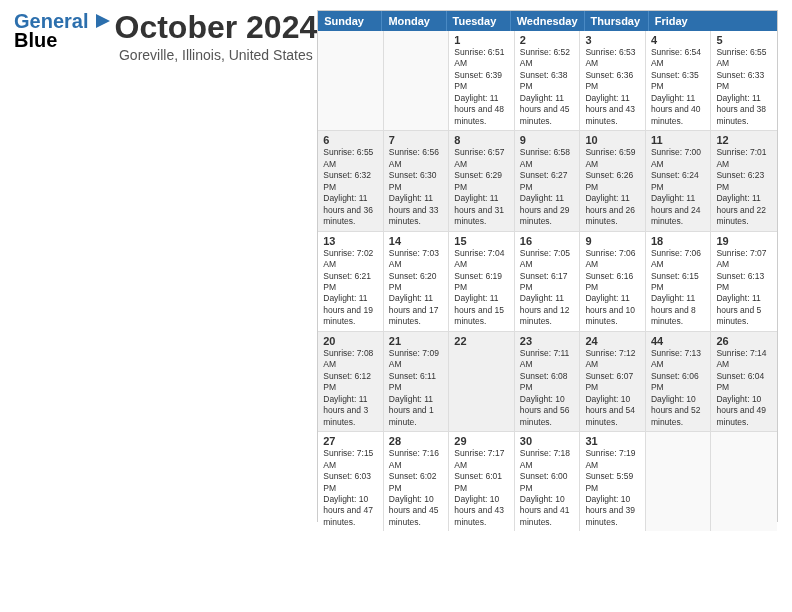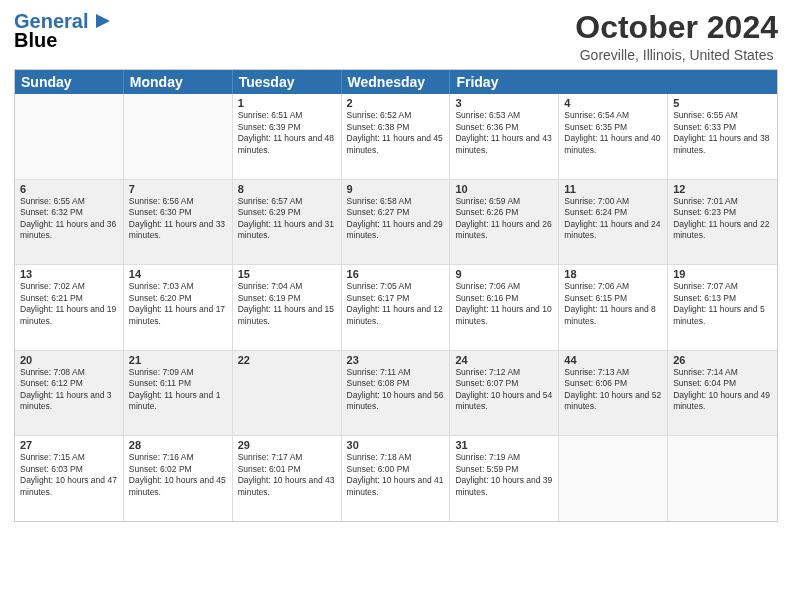--- a/index.html
+++ b/index.html
@@ -8,21 +8,21 @@
       background: #fff;
       width: 792px;
       height: 612px;
       overflow: hidden;
     }
     .page {
       width: 792px;
       height: 532px;
       padding: 10px 14px 10px 14px;
       display: flex;
-      flex-direction: column;
+      flex-direction: row;
     }
     .header {
       display: flex;
       justify-content: space-between;
       align-items: flex-start;
       margin-bottom: 6px;
     }
     .logo {
       display: flex;
       flex-direction: column;
@@ -53,21 +53,21 @@
       flex-direction: column;
       border: 1px solid #ccc;
     }
     .cal-header-row {
       display: grid;
       grid-template-columns: repeat(7, 1fr);
       background: #2c6fad;
     }
     .cal-header-cell {
       color: #fff;
-      font-size: 14px;
+      font-size: 11px;
       font-weight: bold;
       padding: 4px 6px;
       border-right: 1px solid #4a8ac4;
       text-align: left;
     }
     .cal-header-cell:last-child { border-right: none; }
     .cal-body {
       flex: 1;
       display: flex;
       flex-direction: column;
@@ -125,20 +125,21 @@
       <div class="subtitle">Goreville, Illinois, United States</div>
     </div>
   </div>
 
   <div class="calendar">
     <div class="cal-header-row">
     <div class="cal-header-cell">Sunday</div>
         <div class="cal-header-cell">Monday</div>
         <div class="cal-header-cell">Tuesday</div>
         <div class="cal-header-cell">Wednesday</div>
+        <div class="cal-header-cell">Thursday</div>
         <div class="cal-header-cell">Friday</div>
       </div>
     <div class="cal-body">
     <div class="cal-week">
           <div class="cal-cell empty"></div>
           <div class="cal-cell empty"></div>
           <div class="cal-cell">
             <span class="day-num">1</span>
             <div class="day-info" style="white-space: pre-line;">Sunrise: 6:51 AM
 Sunset: 6:39 PM

